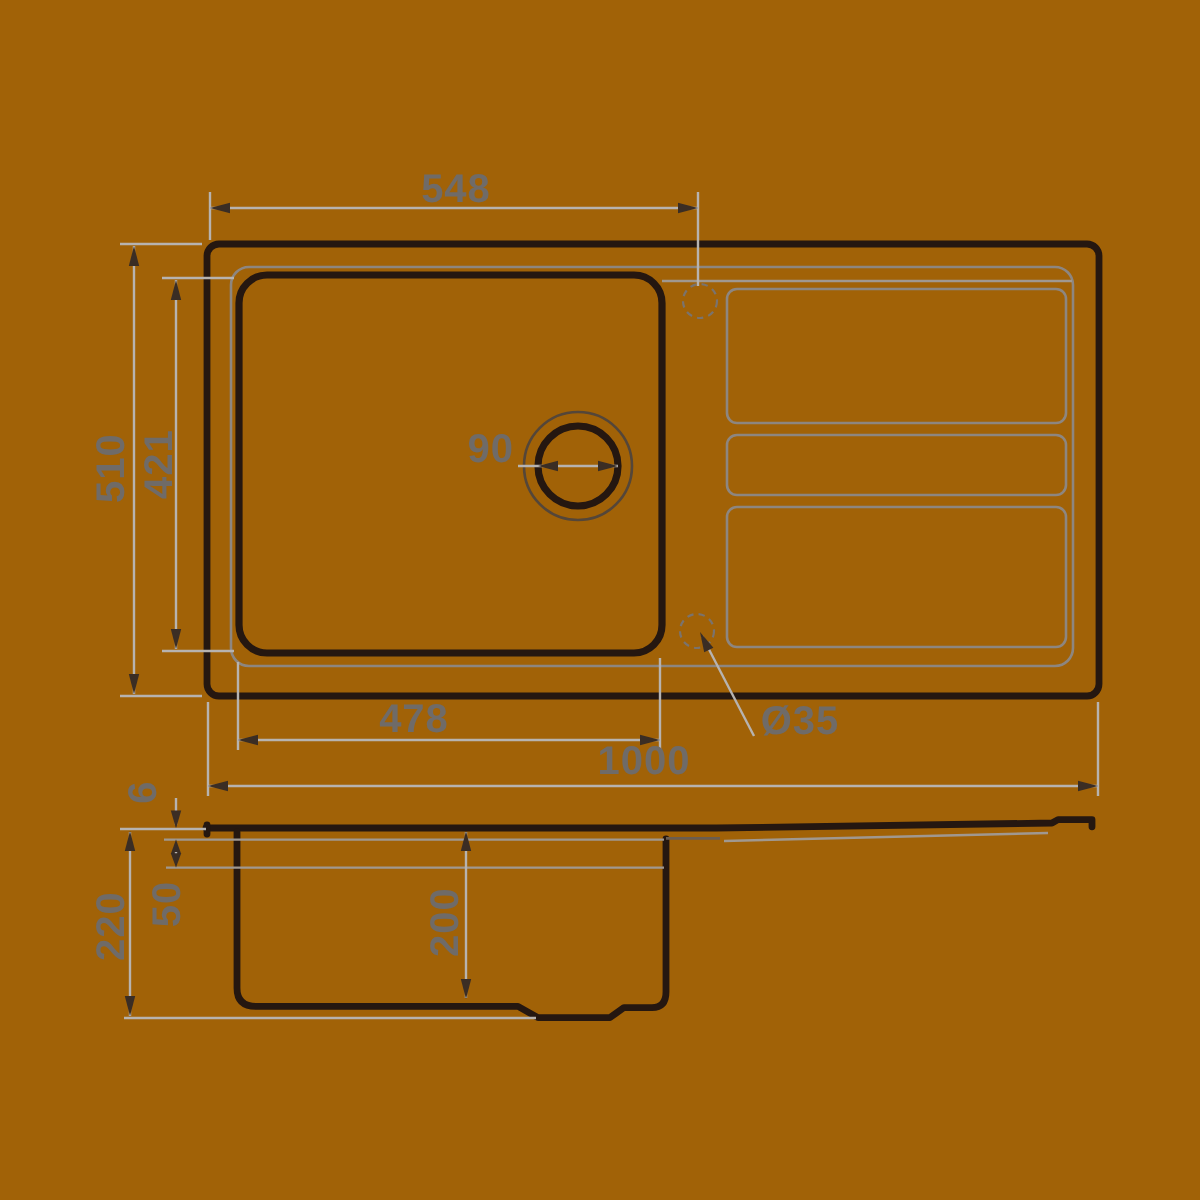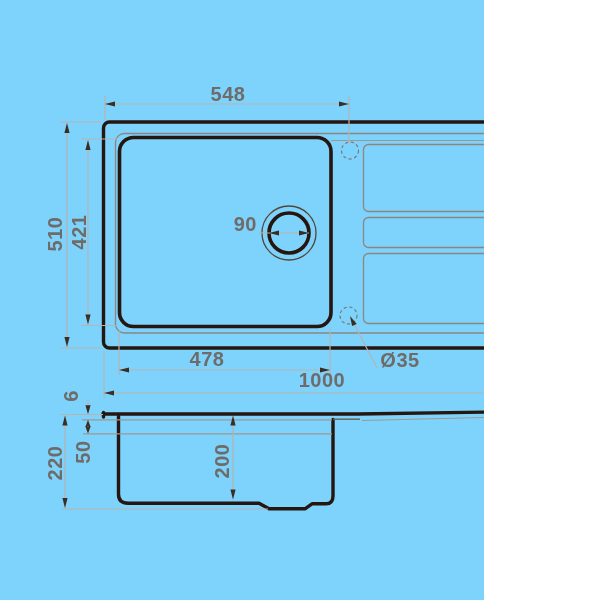--- a/index.html
+++ b/index.html
@@ -1,16 +1,16 @@
 <!DOCTYPE html>
 <html><head>
 <meta charset="utf-8">
 <style>
   html,body{margin:0;padding:0;background:#ffffff;}
-  .stage{position:relative;width:484px;height:600px;background:#7dd3fc;overflow:hidden;
+  .stage{position:relative;width:600px;height:600px;background:#a16207;overflow:hidden;
          font-family:"Liberation Sans", sans-serif;text-align:center;}
   svg{display:block}
   .dim-text{font-family:"Liberation Sans", sans-serif;font-weight:700;font-size:20px;
             fill:#6f6b68;letter-spacing:0.5px;}
   .thick{stroke:#251710;stroke-width:3.4;fill:none;stroke-linejoin:round;stroke-linecap:round;}
   .thin-obj{stroke:#8d8680;stroke-width:1.3;fill:none;}
   .thin-obj2{stroke:#a09890;stroke-width:1.2;fill:none;}
   .dimline{stroke:#b7b3b0;stroke-width:1.2;fill:none;}
   .dash{stroke:#7a736d;stroke-width:1.1;fill:none;stroke-dasharray:3.2 2.6;}
   .arrow{fill:#3a2d24;stroke:none;}

